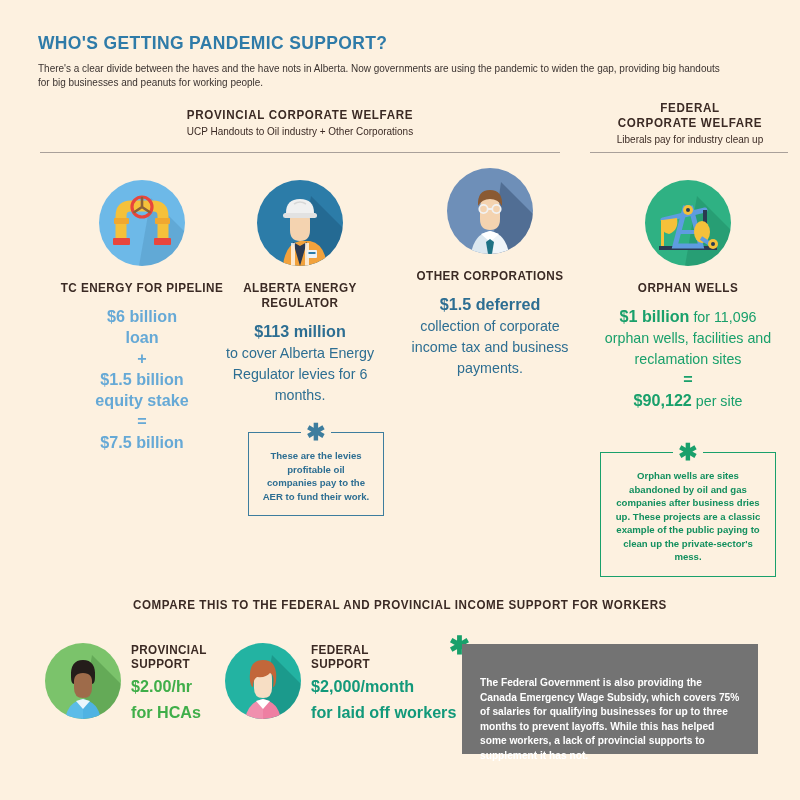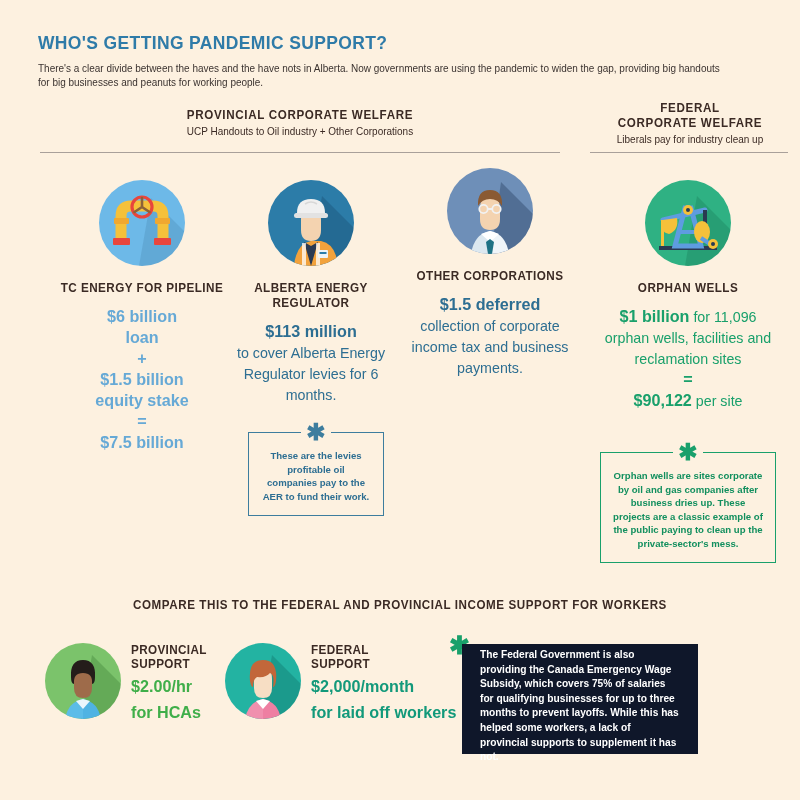--- a/index.html
+++ b/index.html
@@ -44,21 +44,21 @@
   .rule { position: absolute; height: 1px; background: #A9A09A; }
 
   #sect-prov { left: 40px; top: 108px; width: 520px; }
   #sect-fed  { left: 580px; top: 101px; width: 220px; }
   #rule-prov { left: 40px; top: 152px; width: 520px; }
   #rule-fed  { left: 590px; top: 152px; width: 198px; }
 
   
   .col { position: absolute; text-align: center; }
   #col-tc  { left: 30px;  top: 180px; width: 224px; }
-  #col-aer { left: 220px; top: 180px; width: 182px; }
+  #col-aer { left: 209px; top: 180px; width: 182px; }
   #col-oth { left: 400px; top: 168px; width: 180px; }
   #col-orp { left: 592px; top: 180px; width: 192px; }
 
   .icon-wrap { display: flex; justify-content: center; }
   .icon-circle {
     width: 86px; height: 86px; border-radius: 50%;
     position: relative; overflow: hidden;
   }
 
   .col-name {
@@ -121,22 +121,22 @@
   .sup-amt {
     margin-top: 6px; font-weight: bold; font-size: 17px; line-height: 20px;
     font-family: "Liberation Sans Narrow", "Liberation Sans", sans-serif;
     transform: scaleX(.95); transform-origin: left center;
   }
   #sup-prov .sup-amt { color: #3FAE49; }
   #sup-fed  .sup-amt { color: #12997A; }
 
   
   #teal-panel {
-    position: absolute; left: 462px; top: 644px; width: 236px; height: 110px;
-    background: #0f172a; color: #FFFFFF; padding: 4px 18px;
+    position: absolute; left: 462px; top: 644px; width: 296px; height: 110px;
+    background: #737373; color: #FFFFFF; padding: 32px 18px;
     font-size: 10.2px; line-height: 14.6px; font-weight: bold;
   }
   #teal-star {
     position: absolute; left: 449px; top: 633px; color: #19A06B;
     font-size: 25px; line-height: 25px; font-weight: bold;
   }
 </style>
 </head>
 <body>
 
@@ -275,21 +275,21 @@
   <div class="callout" id="callout-aer">
     <div class="callout-box">
       <span class="star">✱</span>
       <span>These are the levies profitable oil companies pay to the AER to fund their work.</span>
     </div>
   </div>
 
   <div class="callout" id="callout-orp">
     <div class="callout-box">
       <span class="star">✱</span>
-      <span>Orphan wells are sites corporate by oil and gas companies after business dries up. These projects are a classic example of the public paying to clean up the private-sector's mess.</span>
+      <span>Orphan wells are sites abandoned by oil and gas companies after business dries up. These projects are a classic example of the public paying to clean up the private-sector's mess.</span>
     </div>
   </div>
 
   <div id="compare">COMPARE THIS TO THE FEDERAL AND PROVINCIAL INCOME SUPPORT FOR WORKERS</div>
 
   <div class="support" id="sup-prov">
     <div class="sup-circle" style="background:#7BC36B">
       <svg width="76" height="76" viewBox="0 0 76 76">
         <path d="M47 12 L76 41 L76 76 L36 76 Z" fill="rgba(20,80,20,.22)"></path>
         <path d="M20 76 q3-17 18-20 l0 20 z" fill="#5BBCE8"></path>

